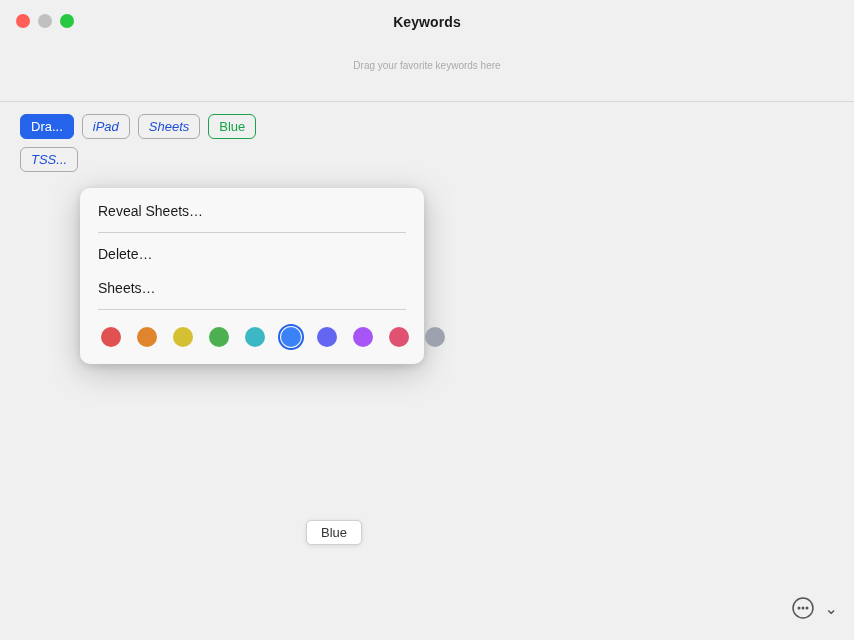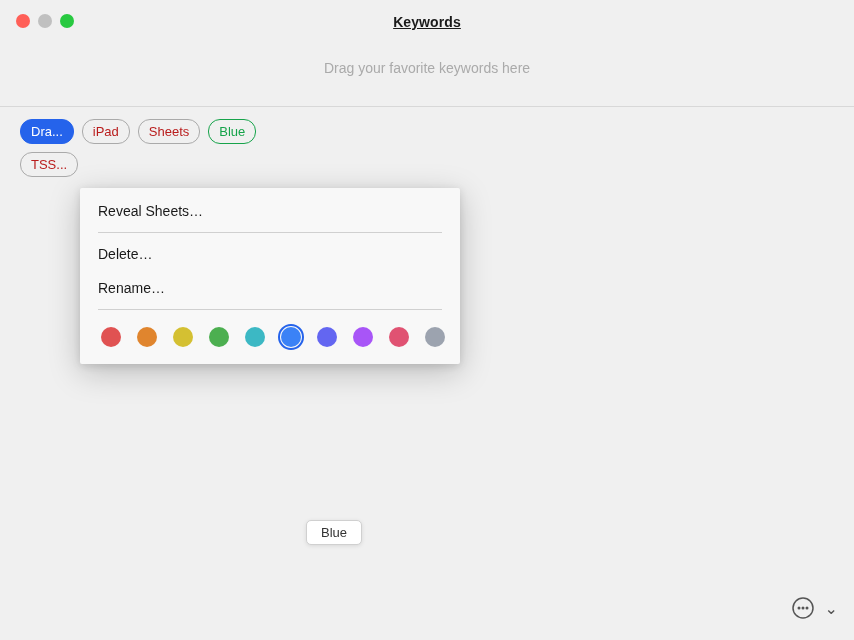--- a/index.html
+++ b/index.html
@@ -41,38 +41,37 @@
 
     .control-close { background: #ff5f57; }
     .control-minimize { background: #c0c0c0; }
     .control-maximize { background: #28c940; }
 
     .title-text {
       font-size: 14px;
       font-weight: 600;
       color: #1a1a1a;
       letter-spacing: 0.1px;
-      text-decoration: underline;
     }
 
     
     .favorites-section {
       padding: 8px 20px 12px;
     }
 
     .favorites-label {
       font-size: 13px;
       font-weight: 600;
       color: #444;
       margin-bottom: 18px;
     }
 
     .drag-hint {
       text-align: center;
-      font-size: 14px;
+      font-size: 10px;
       color: #aaa;
       padding: 12px 0 18px;
     }
 
     .divider {
       height: 1px;
       background: #d8d8d8;
       margin: 0 0 12px;
     }
 
@@ -81,53 +80,54 @@
       display: flex;
       flex-wrap: wrap;
       gap: 8px;
       padding: 0 20px 8px;
     }
 
     .keyword-tag {
       display: inline-flex;
       align-items: center;
       padding: 4px 10px;
-      border-radius: 12px;
+      border-radius: 6px;
       font-size: 13px;
       font-weight: 500;
       border: 1.5px solid transparent;
       cursor: pointer;
     }
 
     .tag-blue-filled {
       background: #2563eb;
       color: white;
       border-color: #2563eb;
     }
 
     .tag-outlined {
       background: transparent;
-      color: #b91c1c;
+      color: #1d4ed8;
       border-color: #aaa;
+      font-style: italic;
     }
 
     .tag-green-outlined {
       background: transparent;
       color: #16a34a;
       border-color: #16a34a;
     }
 
     
     .context-menu {
       position: absolute;
       top: 188px;
       left: 80px;
-      width: 380px;
+      width: 344px;
       background: #f8f8f8;
-      border-radius: 2px;
+      border-radius: 10px;
       box-shadow: 0 8px 32px rgba(0,0,0,0.22), 0 2px 8px rgba(0,0,0,0.12);
       padding: 6px 0;
       z-index: 100;
     }
 
     .menu-item {
       display: flex;
       align-items: center;
       padding: 9px 18px;
       font-size: 14px;
@@ -249,21 +249,21 @@
 
 <div class="context-menu">
   <div class="menu-item">
     <span>Reveal Sheets…</span>
   </div>
   <div class="menu-separator"></div>
   <div class="menu-item">
     <span>Delete…</span>
   </div>
   <div class="menu-item">
-    <span>Rename…</span>
+    <span>Sheets…</span>
   </div>
   <div class="menu-separator"></div>
 
   <div class="color-circles">
   <div class="color-circle" title="red">
         <div class="color-circle-inner" style="background: rgb(224, 82, 82);"></div>
       </div>
       <div class="color-circle" title="orange">
         <div class="color-circle-inner" style="background: rgb(224, 133, 46);"></div>
       </div>

